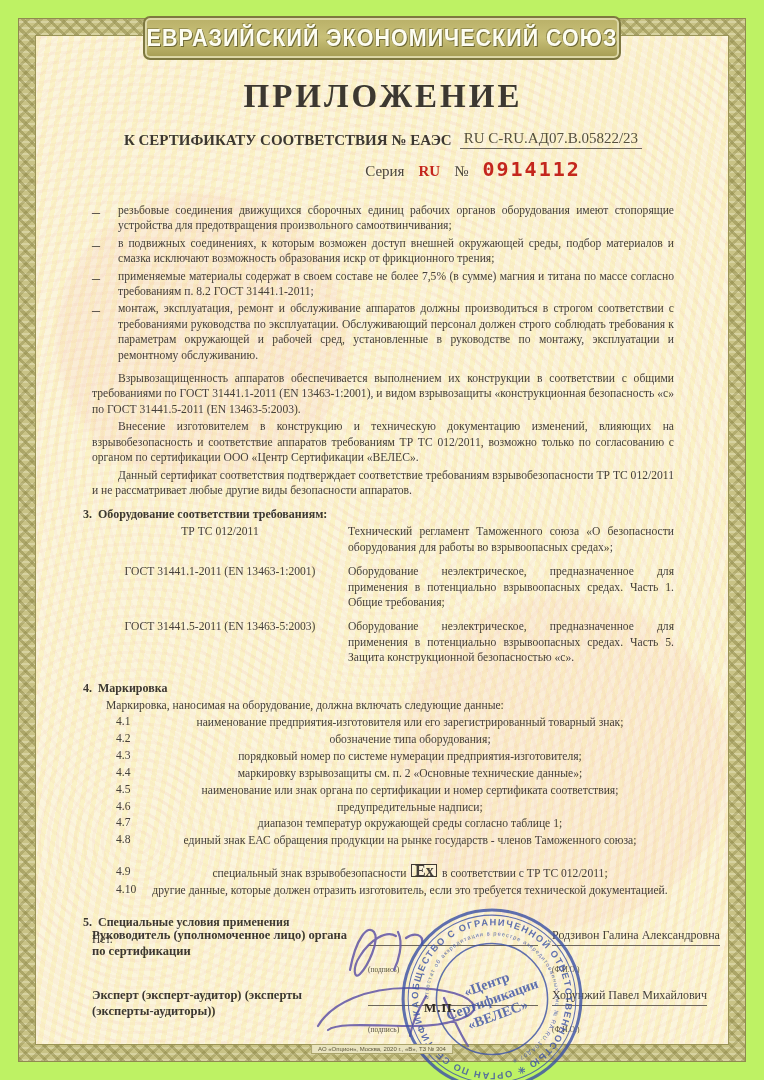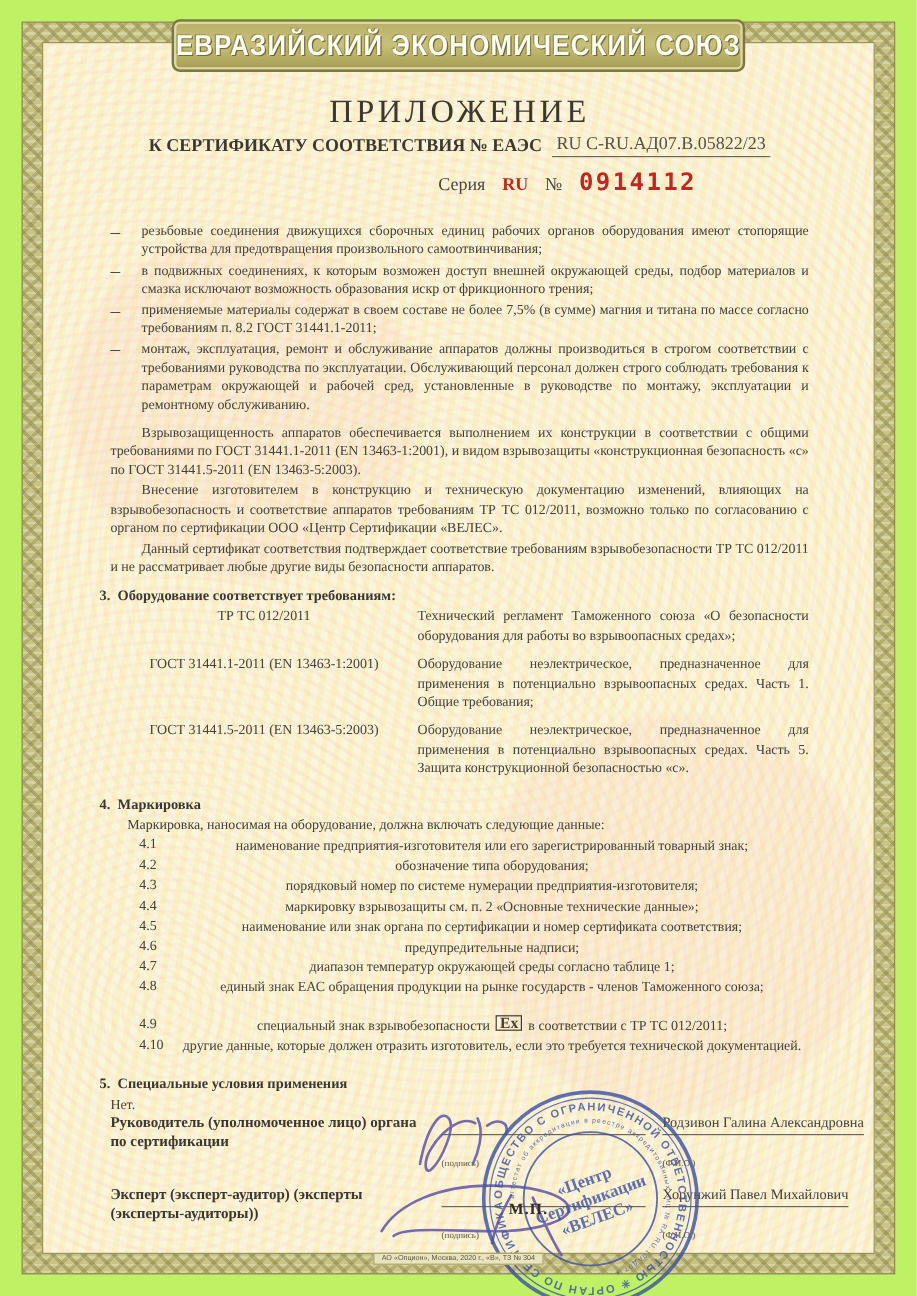--- a/index.html
+++ b/index.html
@@ -24,21 +24,21 @@
   .banner{position:absolute;top:16px;left:50%;transform:translateX(-50%);
     width:474px;height:40px;z-index:6;border:2px solid #7e7840;border-radius:7px;
     background:linear-gradient(#b9b068,#c8c078 48%,#a59c52);
     box-shadow:inset 0 0 0 2px #dcd7a6;display:flex;align-items:center;justify-content:center;}
   .banner span{font-family:"Liberation Sans",sans-serif;font-weight:bold;font-size:21.5px;
     letter-spacing:1px;color:#fdfdf2;text-shadow:1px 1px 0 #6f6936, -1px -1px 0 rgba(110,104,52,.5);
     transform:scaleY(1.12);white-space:nowrap;}
   
   .content{position:absolute;inset:36px;padding:0 54px 0 56px;z-index:2;}
   .head-block{margin-top:42px;text-align:center;}
-  .title{font-size:27px;font-weight:normal;letter-spacing:3px;color:#3c3831;margin:0 0 2px;}
+  .title{font-size:33px;font-weight:bold;letter-spacing:3px;color:#3c3831;margin:0 0 14px;}
   .cert-line{display:flex;justify-content:center;align-items:flex-end;gap:8px;margin-bottom:8px;}
   .cert-sub{font-weight:bold;font-size:15px;color:#3c3831;white-space:nowrap;}
   .cert-num-wrap{border-bottom:1px solid #6d675c;padding:0 4px 1px;}
   .cert-num{font-size:15px;color:#55503f;white-space:nowrap;}
   .series-line{margin:2px 0 22px;padding-left:180px;display:flex;justify-content:center;
     gap:14px;font-size:15px;color:#4a453d;align-items:baseline;}
   .red{color:#c4261d;}
   .serial{font-family:"DejaVu Sans Mono",monospace;font-size:20px;letter-spacing:2px;color:#c4261d;font-weight:bold;}
   
   .bullets{list-style:none;margin:0 0 8px;padding:0;}
@@ -50,21 +50,21 @@
   .sec-num{width:16px;text-align:right;}
   .s3grid{display:grid;grid-template-columns:256px 1fr;row-gap:9px;margin:2px 0 0;}
   .s3std{font-size:11.6px;line-height:1.33;text-align:center;}
   .sec4{margin-top:15px;}
   .intro{margin:1px 0 2px 14px;text-align:left;}
   .m-item{display:grid;grid-template-columns:30px 1fr;margin:0 0 1.5px 24px;}
   .m-num{font-size:11.6px;}
   .m-text{text-align:center;}
   .gap-above{margin-top:16px;}
   .ex-box{display:inline-block;border:1.2px solid #3f3a33;font-weight:bold;
-    font-size:13px;line-height:11px;padding:0 2.5px;margin:0 2px;position:relative;top:-1px;
+    font-size:16px;line-height:11px;padding:0 2.5px;margin:0 2px;position:relative;top:-1px;
     font-family:"Liberation Serif",serif;}
   .sec5{margin-top:17px;}
   .s5body{text-align:left;}
   
   .sig-block{position:absolute;left:92px;right:70px;bottom:46px;z-index:3;}
   .sig-row{display:grid;grid-template-columns:262px 170px 1fr;column-gap:14px;margin-bottom:14px;}
   .sig-label{font-weight:bold;font-size:12.5px;line-height:1.25;color:#3c3831;}
   .line-cell{align-self:end;}
   .uline{border-bottom:1px solid #6d675c;height:14px;}
   .caption{font-size:7.5px;text-align:left;color:#55503f;margin-top:19px;}
@@ -127,21 +127,21 @@
         </li>
     </ul>
 
     <p class="para">Взрывозащищенность аппаратов обеспечивается выполнением их конструкции в соответствии с общими требованиями по ГОСТ 31441.1-2011 (EN 13463-1:2001), и видом взрывозащиты «конструкционная безопасность «с» по ГОСТ 31441.5-2011 (EN 13463-5:2003).</p>
     <p class="para">Внесение изготовителем в конструкцию и техническую документацию изменений, влияющих на взрывобезопасность и соответствие аппаратов требованиям ТР ТС 012/2011, возможно только по согласованию с органом по сертификации ООО «Центр Сертификации «ВЕЛЕС».</p>
     <p class="para">Данный сертификат соответствия подтверждает соответствие требованиям взрывобезопасности ТР ТС 012/2011 и не рассматривает любые другие виды безопасности аппаратов.</p>
 
     <div class="sec3" style="margin-top:9px">
       <div class="sec-head">
         <span class="sec-num">3.</span>
-        <span>Оборудование соответствует требованиям:</span>
+        <span>Оборудование соответствии требованиям:</span>
       </div>
       <div class="s3grid">
         <div class="s3std">ТР ТС 012/2011</div>
         <div class="s3desc">Технический регламент Таможенного союза «О безопасности оборудования для работы во взрывоопасных средах»;</div>
         <div class="s3std">ГОСТ 31441.1-2011 (EN 13463-1:2001)</div>
         <div class="s3desc">Оборудование неэлектрическое, предназначенное для применения в потенциально взрывоопасных средах. Часть 1. Общие требования;</div>
         <div class="s3std">ГОСТ 31441.5-2011 (EN 13463-5:2003)</div>
         <div class="s3desc">Оборудование неэлектрическое, предназначенное для применения в потенциально взрывоопасных средах. Часть 5. Защита конструкционной безопасностью «с».</div>
       </div>
     </div>

